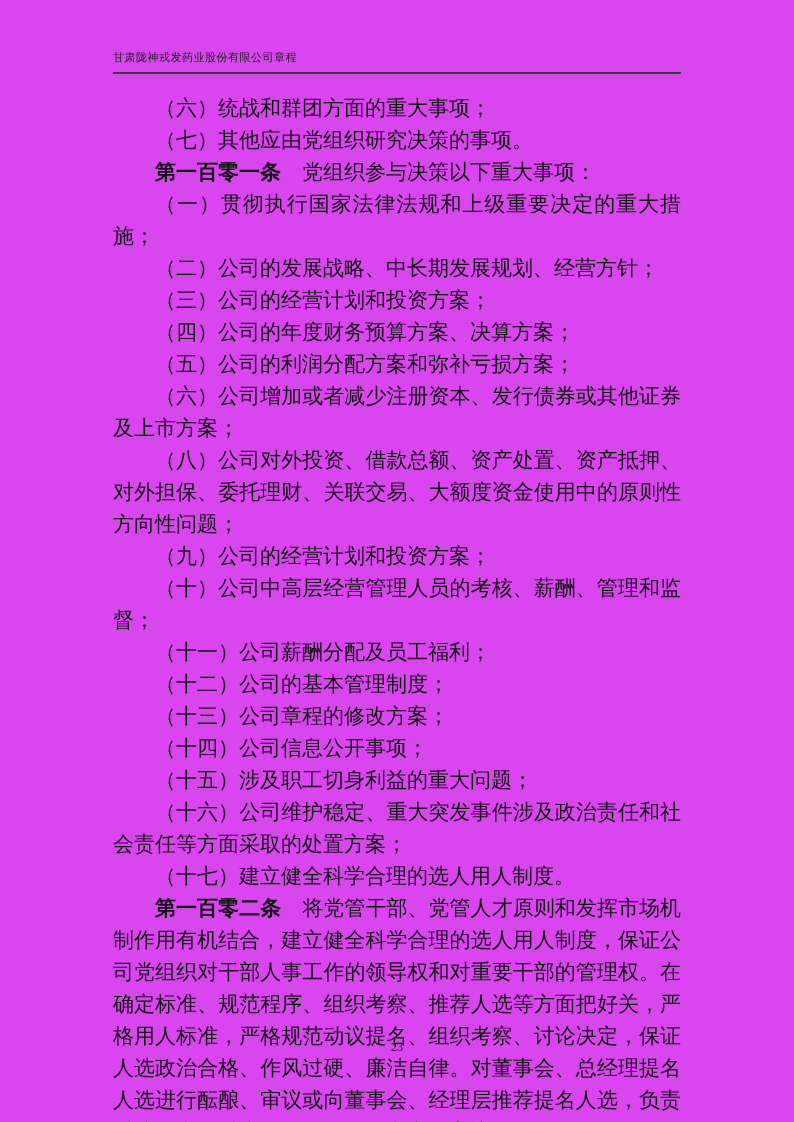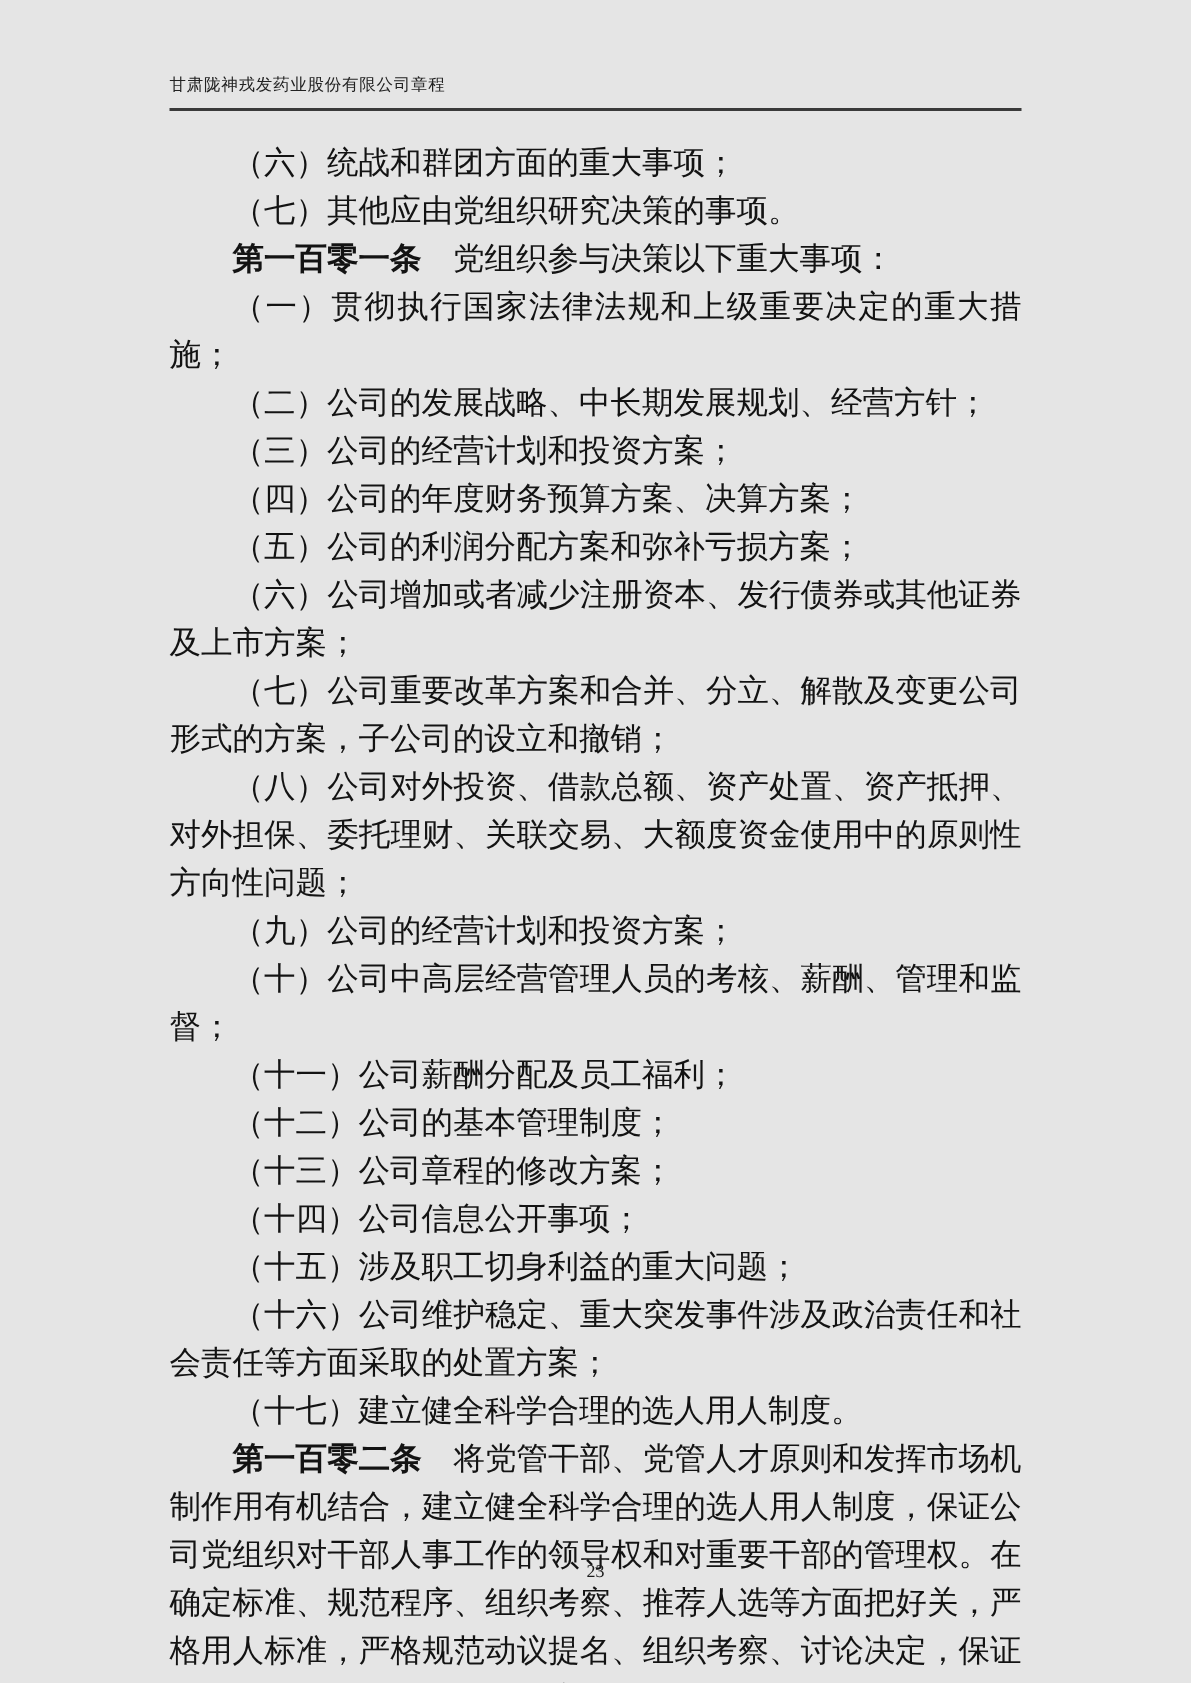--- a/index.html
+++ b/index.html
@@ -11,21 +11,21 @@
     width: 794px;
     height: 1122px;
     position: relative;
     font-family: "Liberation Serif", "DejaVu Serif", serif;
     color: #111111;
     overflow: hidden;
   }
   .page {
     position: absolute;
     inset: 0;
-    background: #e5e5e5;
+    background: #d946ef;
     padding-left: 12px;
   }
   .page-header {
     position: absolute;
     left: 113px;
     width: 568px;
     top: 48px;
     font-size: 11px;
     line-height: 19px;
     letter-spacing: 0.5px;
@@ -76,21 +76,20 @@
   <div class="doc-body">
       <p>（六）统战和群团方面的重大事项；</p>
       <p>（七）其他应由党组织研究决策的事项。</p>
       <p><b>第一百零一条</b>　党组织参与决策以下重大事项：</p>
       <p>（一）贯彻执行国家法律法规和上级重要决定的重大措施；</p>
       <p>（二）公司的发展战略、中长期发展规划、经营方针；</p>
       <p>（三）公司的经营计划和投资方案；</p>
       <p>（四）公司的年度财务预算方案、决算方案；</p>
       <p>（五）公司的利润分配方案和弥补亏损方案；</p>
       <p>（六）公司增加或者减少注册资本、发行债券或其他证券及上市方案；</p>
-      <p>（七）公司重要改革方案和合并、分立、解散及变更公司形式的方案，子公司的设立和撤销；</p>
       <p>（八）公司对外投资、借款总额、资产处置、资产抵押、对外担保、委托理财、关联交易、大额度资金使用中的原则性方向性问题；</p>
       <p>（九）公司的经营计划和投资方案；</p>
       <p>（十）公司中高层经营管理人员的考核、薪酬、管理和监督；</p>
       <p>（十一）公司薪酬分配及员工福利；</p>
       <p>（十二）公司的基本管理制度；</p>
       <p>（十三）公司章程的修改方案；</p>
       <p>（十四）公司信息公开事项；</p>
       <p>（十五）涉及职工切身利益的重大问题；</p>
       <p>（十六）公司维护稳定、重大突发事件涉及政治责任和社会责任等方面采取的处置方案；</p>
       <p>（十七）建立健全科学合理的选人用人制度。</p>

